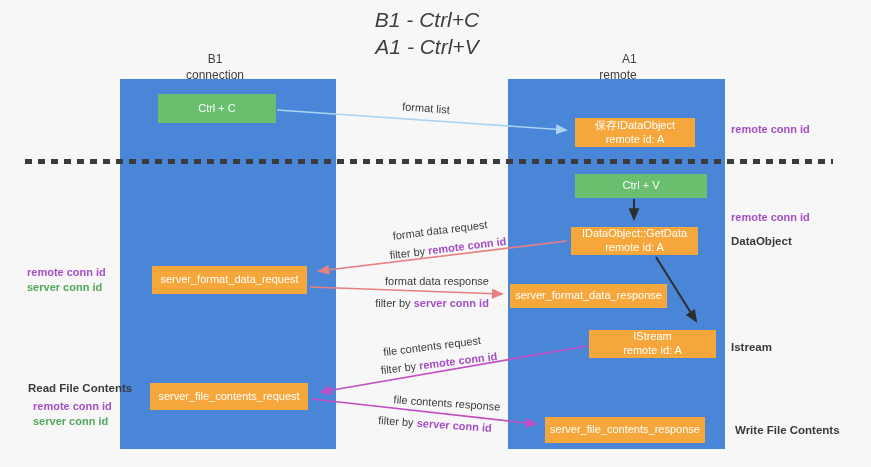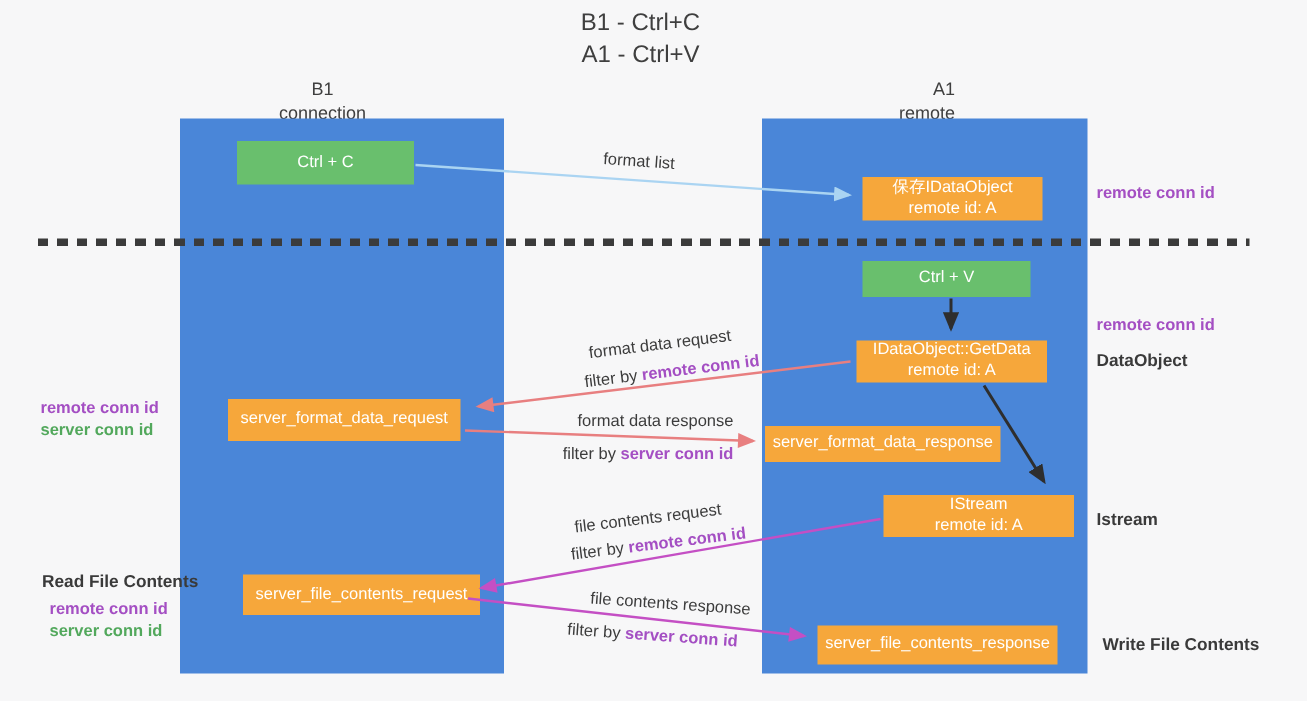--- a/index.html
+++ b/index.html
@@ -1,19 +1,19 @@
 <!DOCTYPE html>
 <html><head>
 <meta charset="utf-8">
 <style>
   html,body{margin:0;padding:0;background:#f7f7f8;font-family:"Liberation Sans",sans-serif;}
   .canvas{position:relative;width:871px;height:467px;background:#f7f7f8;overflow:hidden;}
 
   .title{position:absolute;left:427px;top:6px;transform:translateX(-50%);text-align:center;
-         font-size:16px;color:#3f3f3f;line-height:1.3;}
+         font-size:21px;color:#3f3f3f;line-height:1.3;font-style:italic;}
   .hdr{position:absolute;transform:translateX(-50%);text-align:center;font-size:12px;color:#3f3f3f;line-height:1.3;}
 
   .col{position:absolute;top:79px;height:370px;background:#4a86d8;}
   .col-left{left:120px;width:216px;}
   .col-right{left:508px;width:217px;}
 
   .dash{position:absolute;left:25px;top:159px;width:808px;height:5px;
         background:repeating-linear-gradient(90deg,#3b3b3b 0 7px,transparent 7px 13px);}
 
   .box{position:absolute;display:flex;flex-direction:column;align-items:center;justify-content:center;
@@ -59,21 +59,21 @@
 
   <div class="box green" style="left:158px;top:94px;width:118px;height:29px;">
     <div>Ctrl + C</div>
   </div>
 
   <div class="box orange" style="left:575px;top:118px;width:120px;height:29px;">
     <div>保存IDataObject</div>
     <div>remote id: A</div>
   </div>
 
-  <div class="box green" style="left:575px;top:174px;width:112px;height:24px;">
+  <div class="box green" style="left:575px;top:174px;width:132px;height:24px;">
     <div>Ctrl + V</div>
   </div>
 
   <div class="box orange" style="left:571px;top:227px;width:127px;height:28px;">
     <div>IDataObject::GetData</div>
     <div>remote id: A</div>
   </div>
 
   <div class="box orange" style="left:510px;top:284px;width:157px;height:24px;">
     <div>server_format_data_response</div>
@@ -81,21 +81,21 @@
 
   <div class="box orange" style="left:152px;top:266px;width:155px;height:28px;">
     <div>server_format_data_request</div>
   </div>
 
   <div class="box orange" style="left:589px;top:330px;width:127px;height:28px;">
     <div>IStream</div>
     <div>remote id: A</div>
   </div>
 
-  <div class="box orange" style="left:162px;top:383px;width:158px;height:27px;">
+  <div class="box orange" style="left:150px;top:383px;width:158px;height:27px;">
     <div>server_file_contents_request</div>
   </div>
 
   <div class="box orange" style="left:545px;top:417px;width:160px;height:26px;">
     <div>server_file_contents_response</div>
   </div>
 
   <div class="albl r-pos" style="left:426px;top:108px;">format list</div>
 
   <div class="albl r-neg" style="left:440px;top:230px;">format data request</div>

